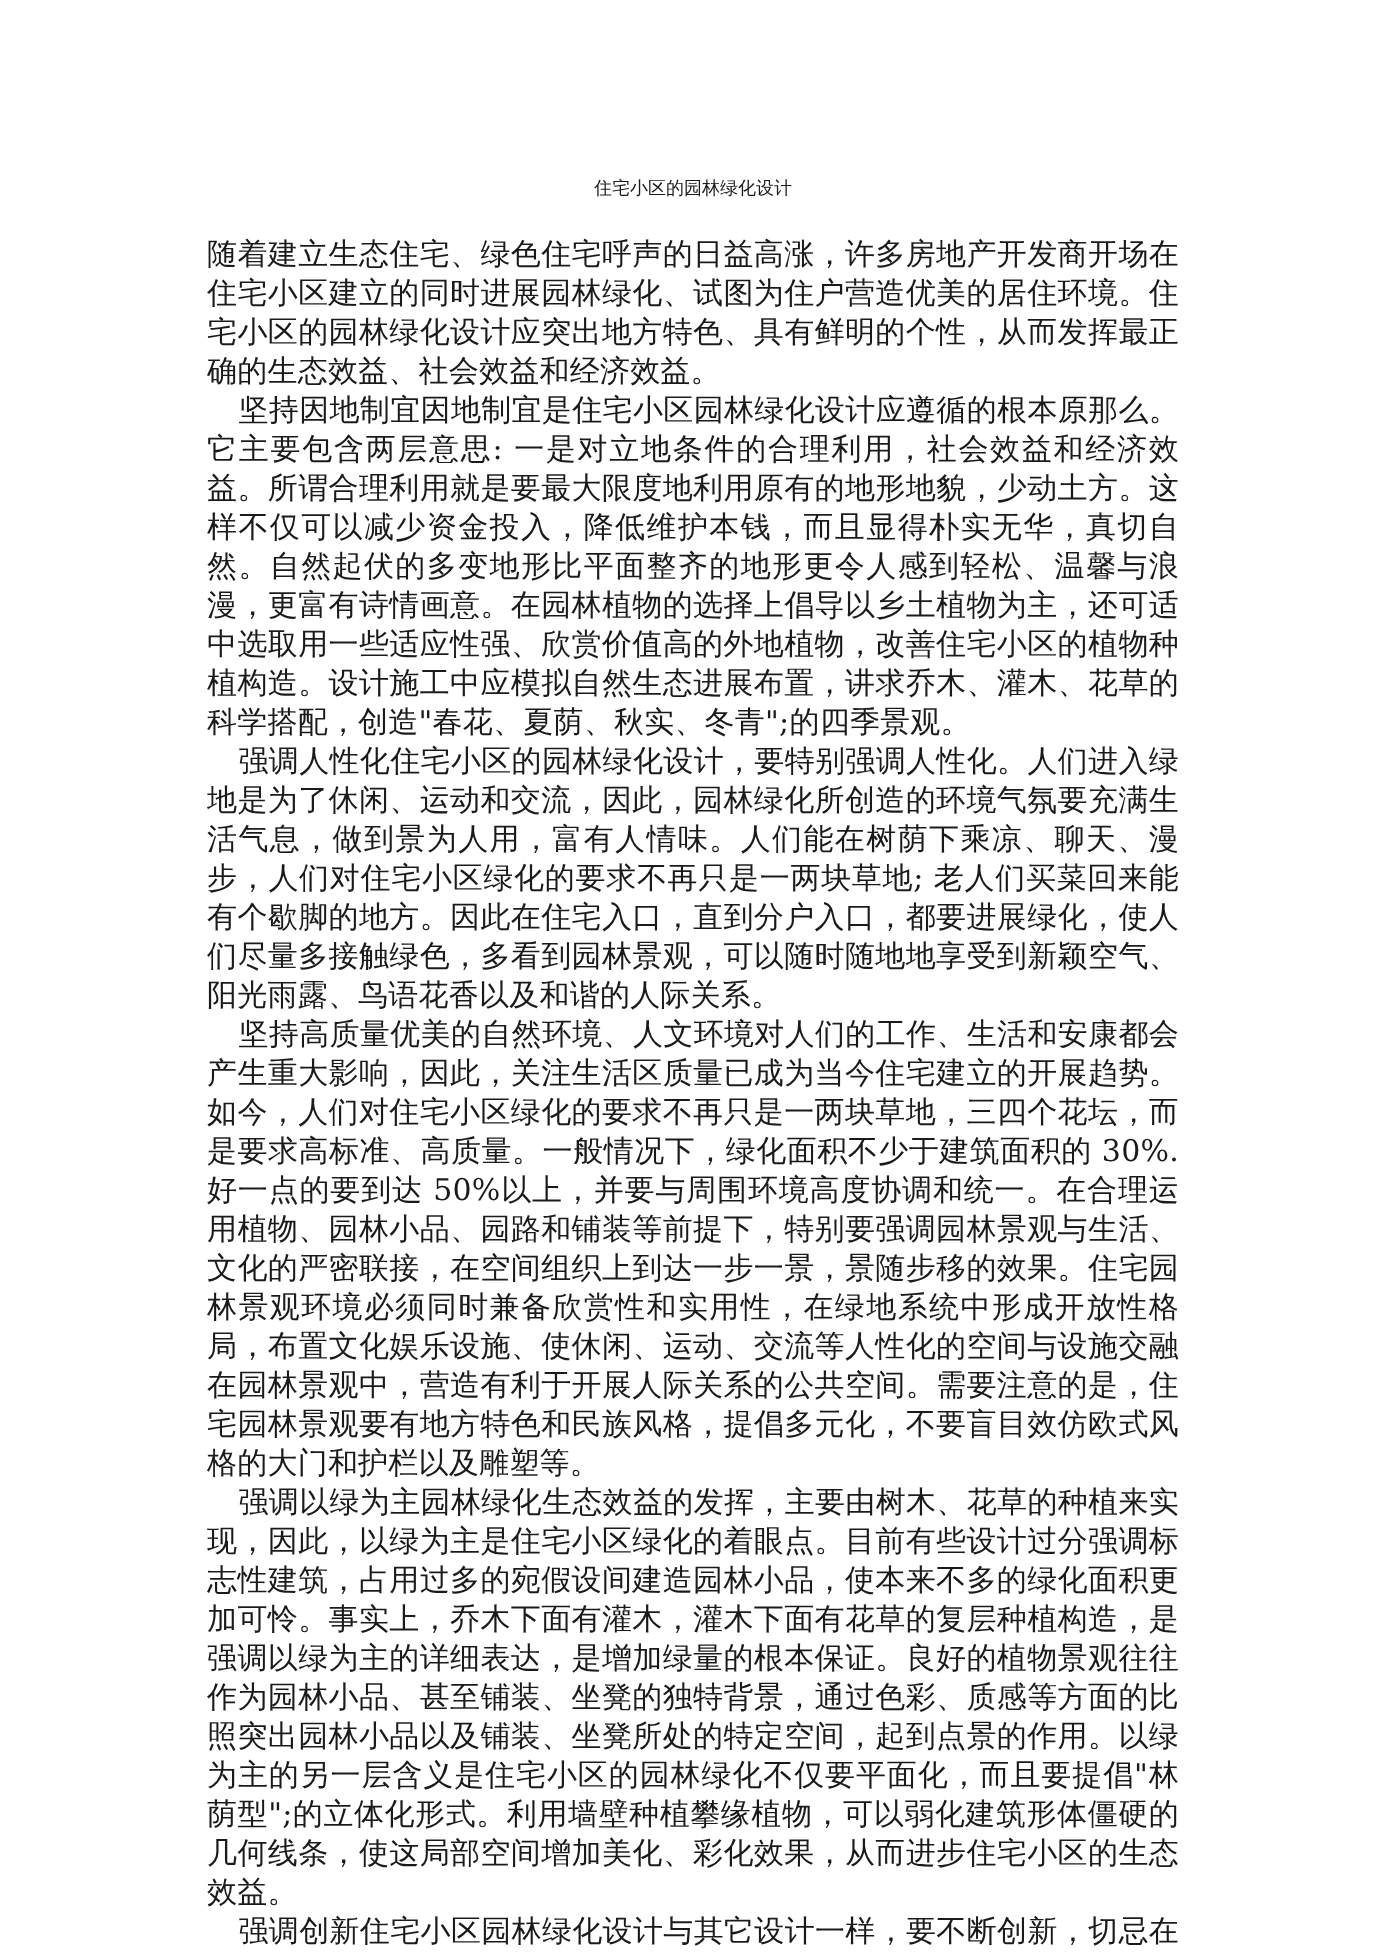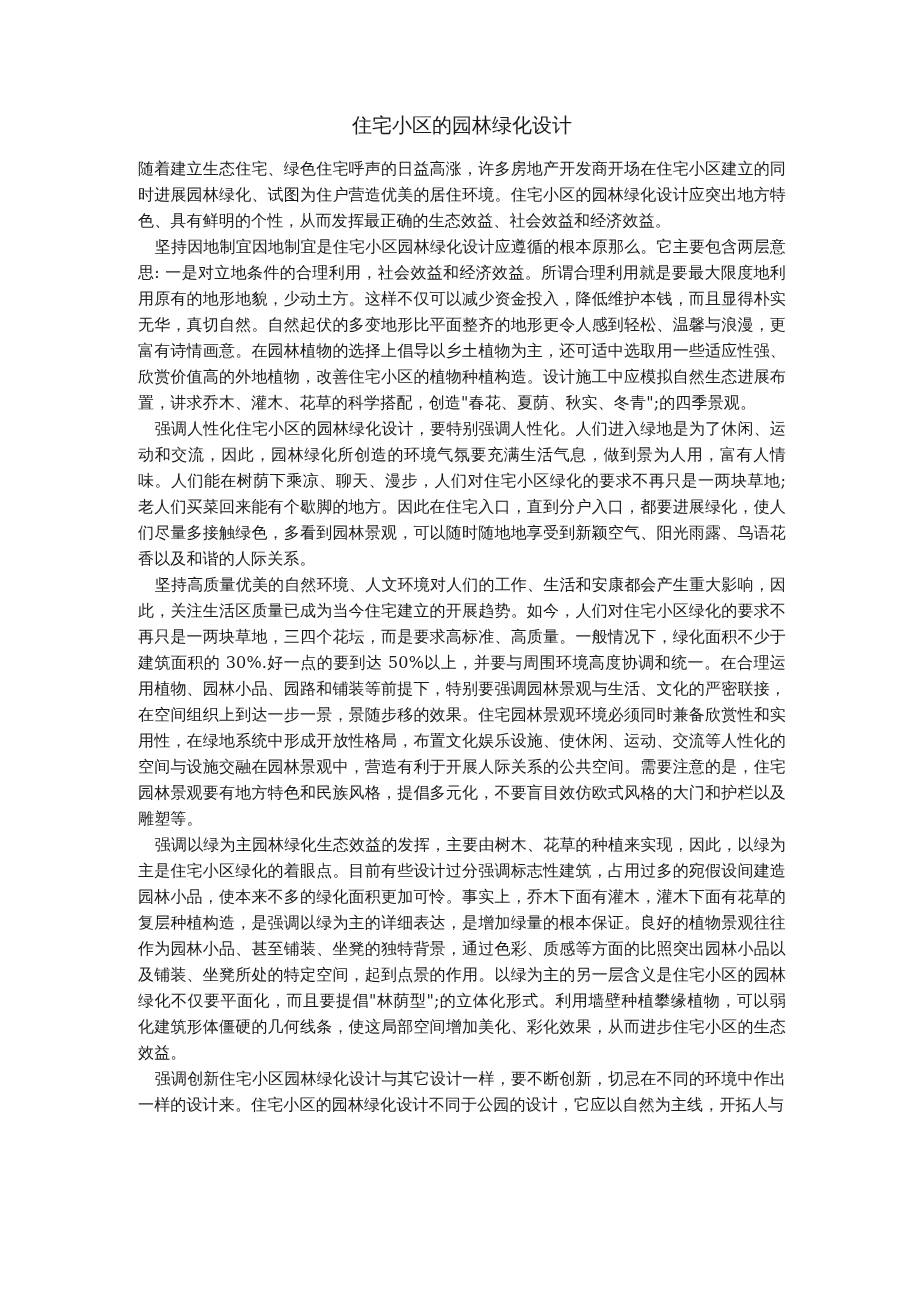--- a/index.html
+++ b/index.html
@@ -16,29 +16,29 @@
       color: #1a1a1a;
     }
     .page {
       position: absolute;
       left: 138px;
       top: 112px;
       width: 648px;
     }
     .doc-title {
       text-align: center;
-      font-size: 20px;
+      font-size: 12px;
       line-height: 26px;
       margin: 0 0 18px 0;
       font-weight: normal;
       letter-spacing: 0px;
     }
     .para {
       margin: 0;
-      font-size: 16px;
+      font-size: 20px;
       line-height: 26px;
       text-align: justify;
       text-indent: 1.05em;
       letter-spacing: 0.15px;
     }
     .para.first {
       text-indent: 0;
     }
   </style>
 </head>

